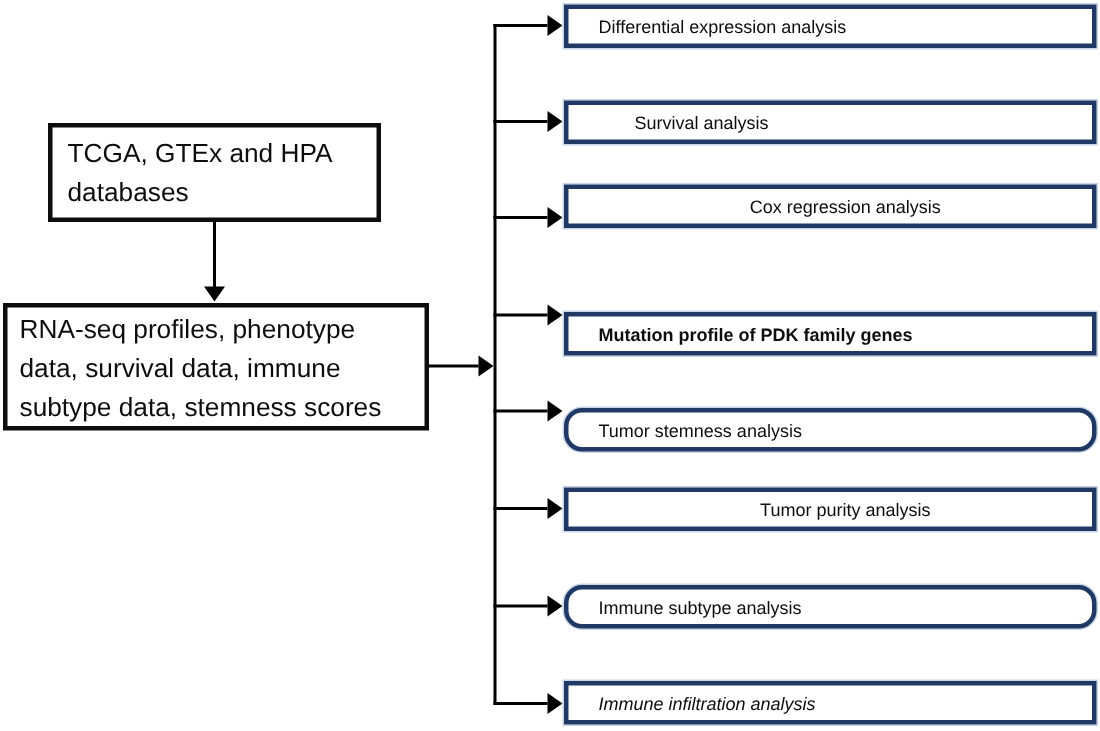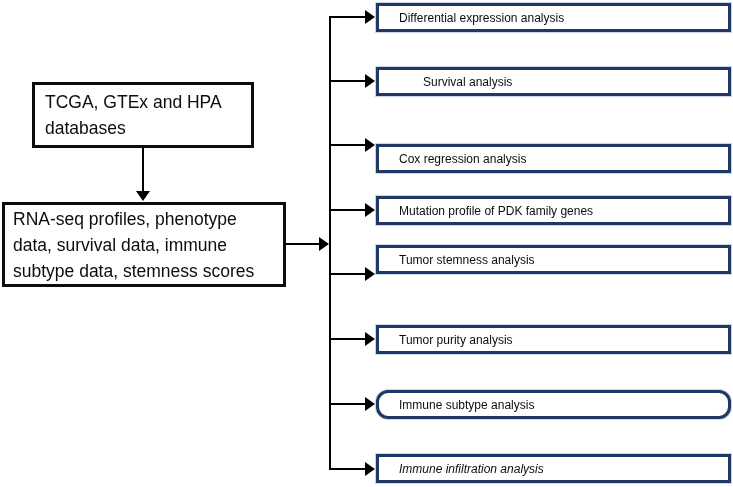--- a/index.html
+++ b/index.html
@@ -54,24 +54,24 @@
     border: 3px solid #1f3864;
     box-shadow: 0 0 0 1px #c9d5e6;
     display: flex;
     align-items: center;
     padding-left: 20px;
     font-size: 12px;
     white-space: nowrap;
   }
   #analysis-boxes .out-box:nth-of-type(1) { top: 3px;   }
   #analysis-boxes .out-box:nth-of-type(2) { top: 67px; padding-left: 44px;  }
-  #analysis-boxes .out-box:nth-of-type(3) { top: 144px; }
-  #analysis-boxes .out-box:nth-of-type(4) { top: 196px; }
-  #analysis-boxes .out-box:nth-of-type(5) { top: 245px; }
-  #analysis-boxes .out-box:nth-of-type(6) { top: 325px; }
+  #analysis-boxes .out-box:nth-of-type(3) { top: 123px; justify-content: center; }
+  #analysis-boxes .out-box:nth-of-type(4) { top: 208px; font-weight: bold; }
+  #analysis-boxes .out-box:nth-of-type(5) { top: 272px; border-radius: 12px; }
+  #analysis-boxes .out-box:nth-of-type(6) { top: 325px; justify-content: center; }
   #analysis-boxes .out-box:nth-of-type(7) { top: 390px; border-radius: 12px; }
   #analysis-boxes .out-box:nth-of-type(8) { top: 454px; font-style: italic; }
 
   
   .vline, .hline {
     position: absolute;
     background: #000000;
   }
   
   #arrow-down-line   { left: 142px; top: 148px; width: 2px; height: 44px; }

